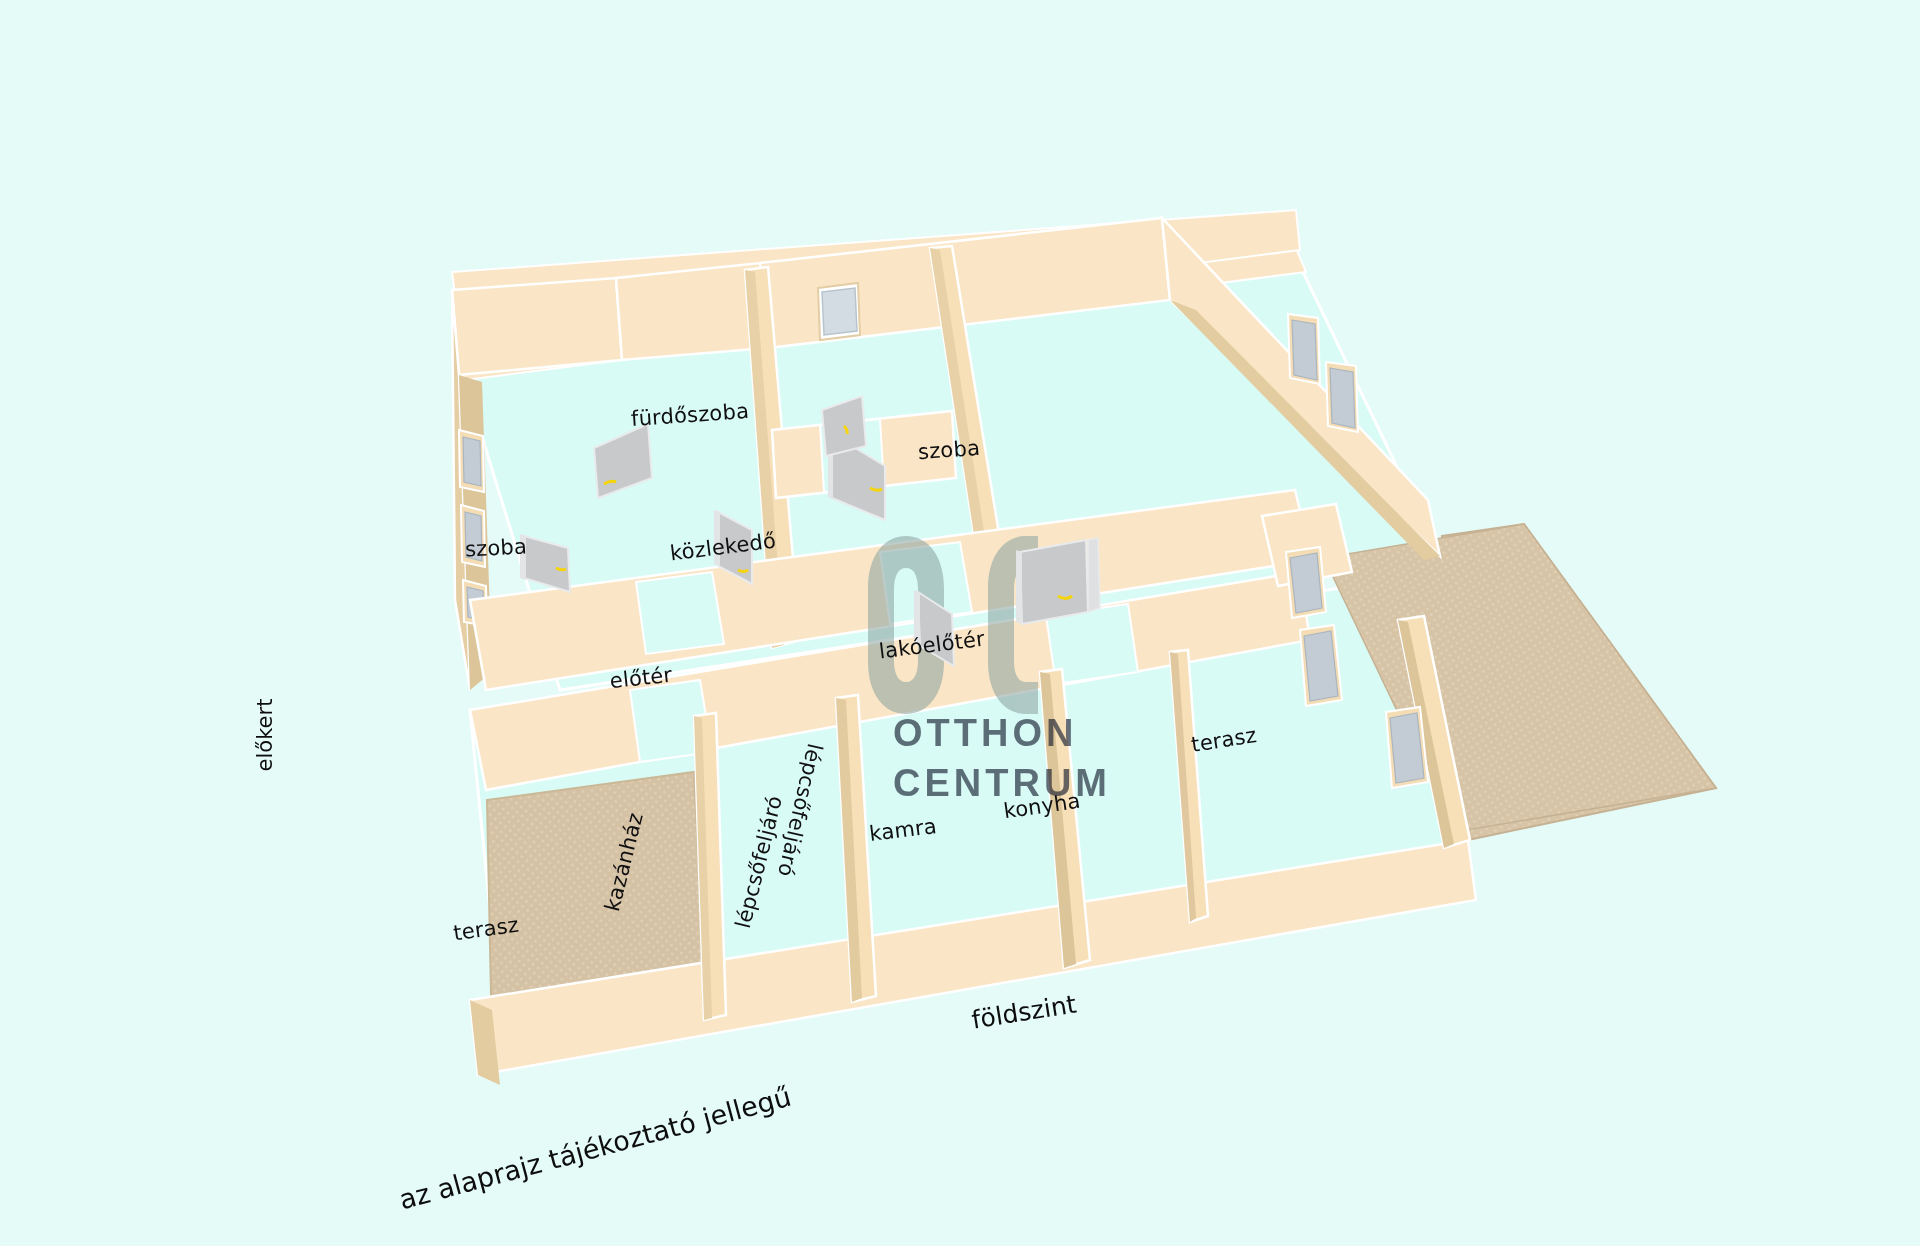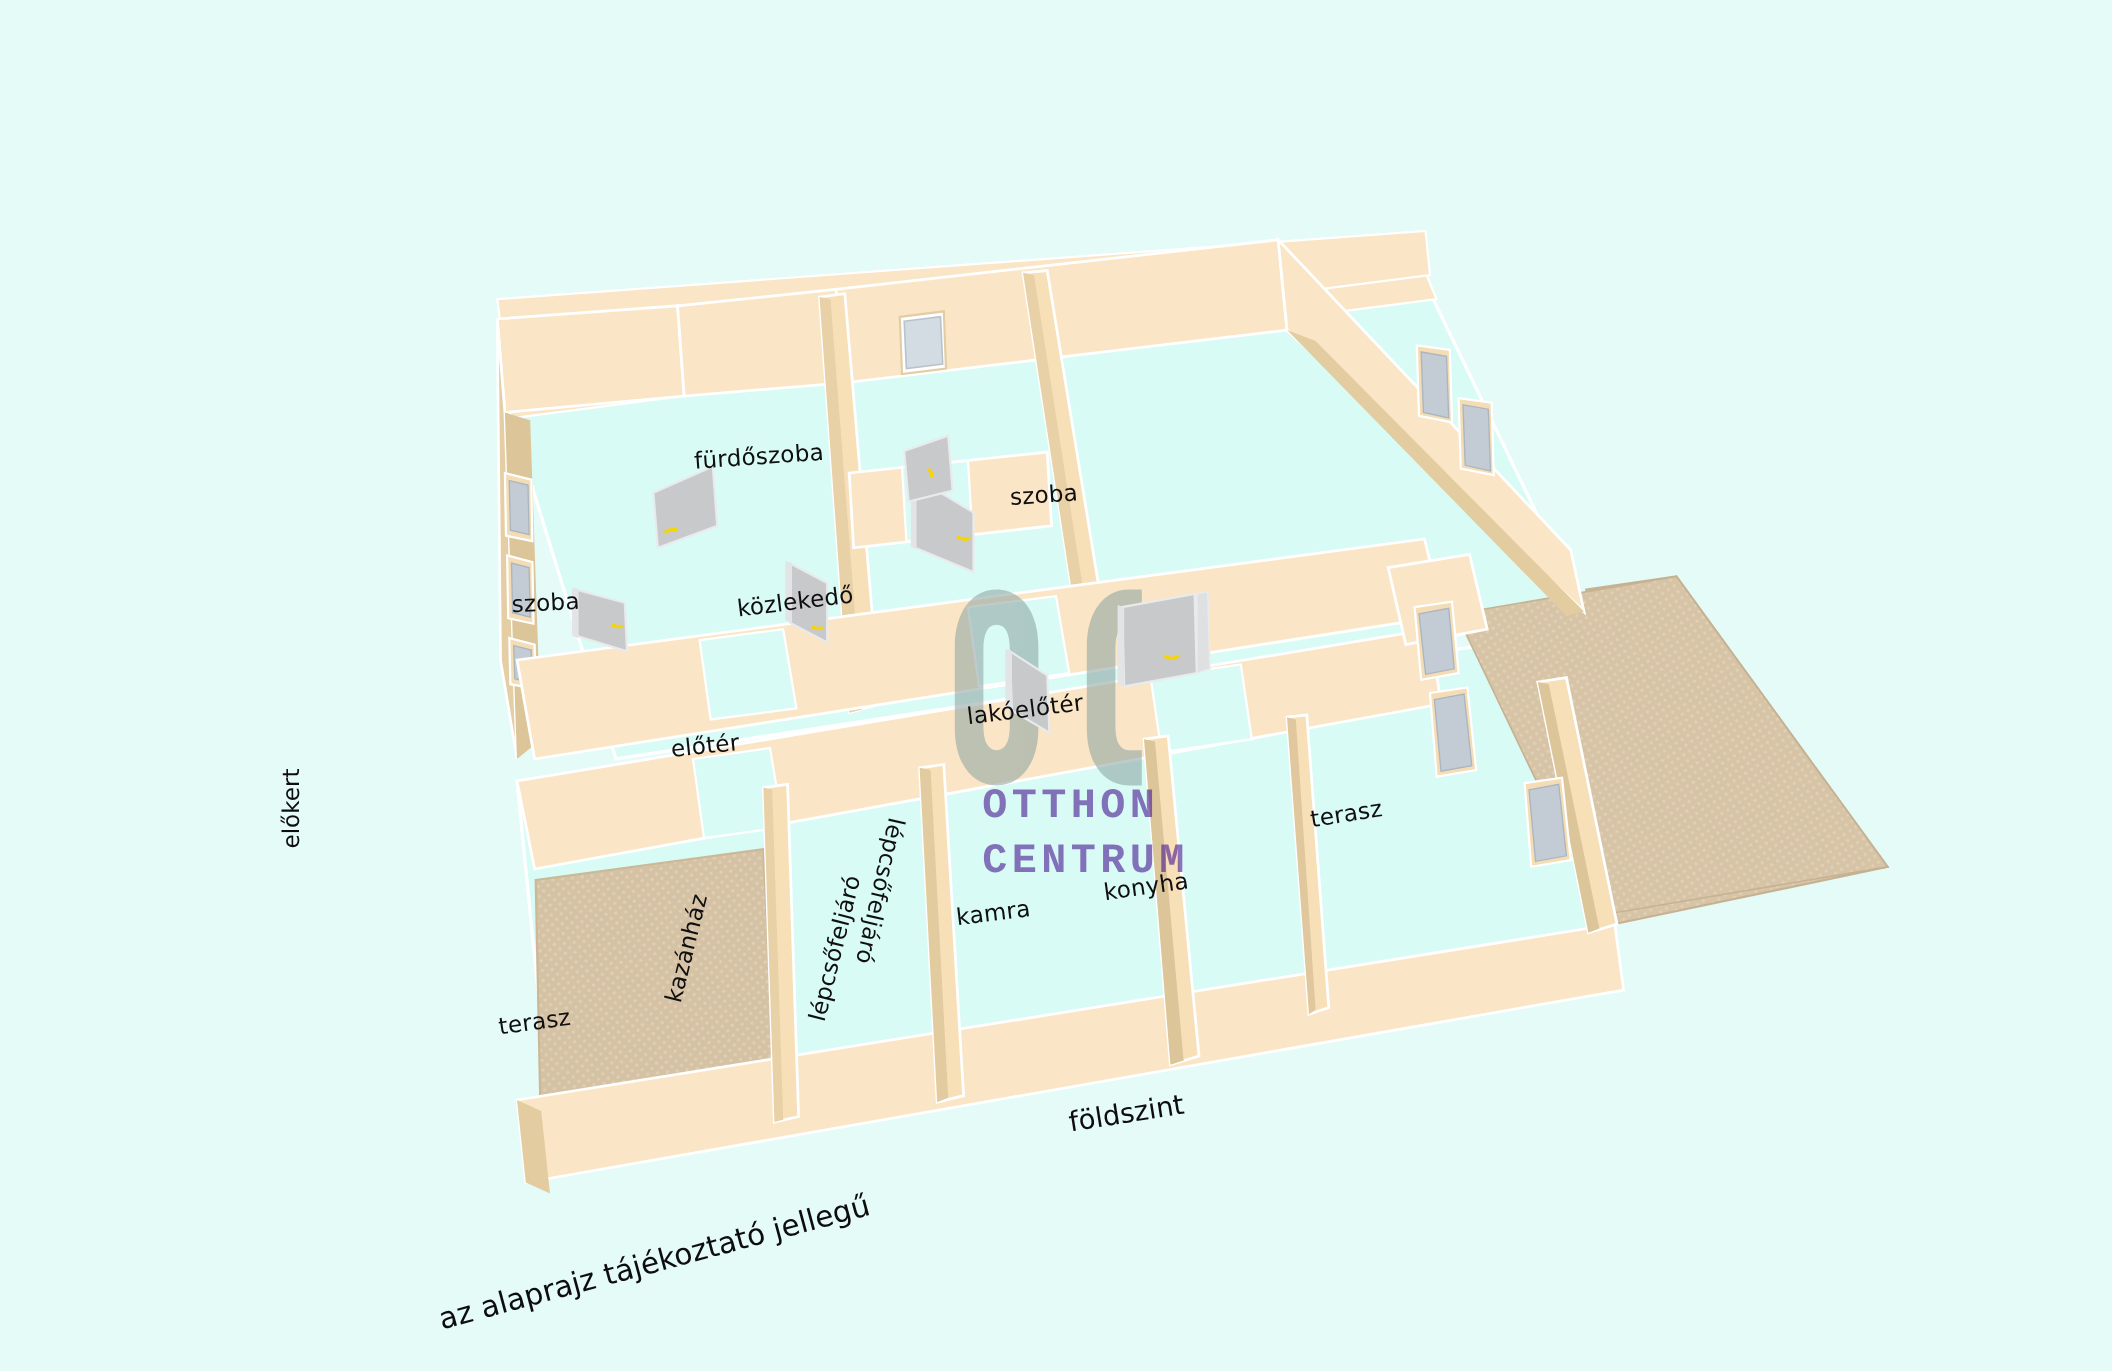--- a/index.html
+++ b/index.html
@@ -32,23 +32,23 @@
   }
   .note-label {
     position: absolute;
     font-family: "DejaVu Sans", sans-serif;
     color: #0d0d0d;
     white-space: nowrap;
     transform-origin: 50% 50%;
   }
   .wm {
     position: absolute;
-    color: #4c1d95;
+    color: #0f172a;
     opacity: 0.62;
-    font-family: Liberation Mono, monospace;
+    font-family: Liberation Sans, sans-serif;
     white-space: nowrap;
     letter-spacing: 4px;
   }
 </style>
 </head>
 <body>
 
 <div id="stage">
 
   <svg id="plan" viewBox="0 0 1920 1246">

